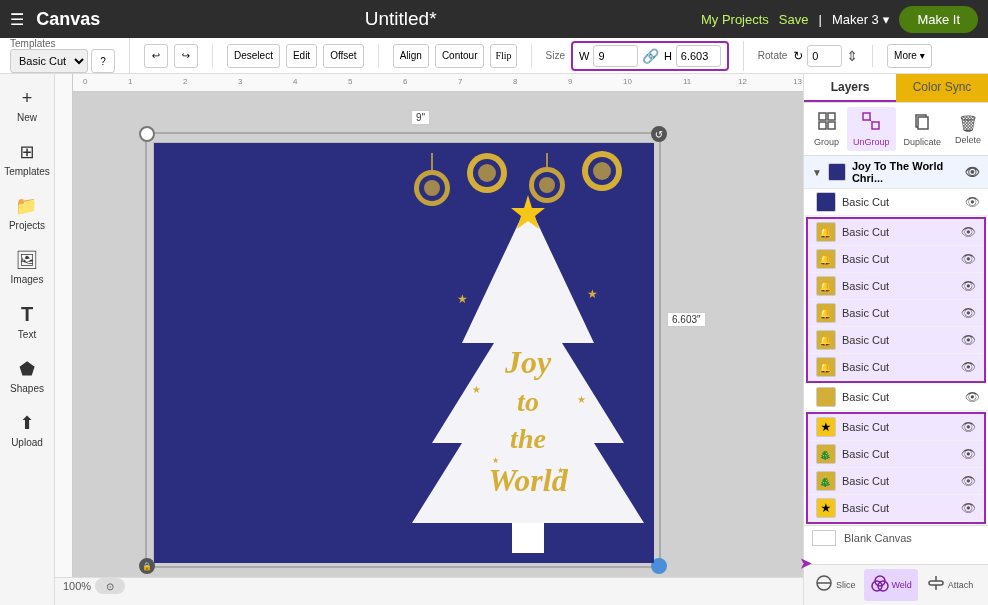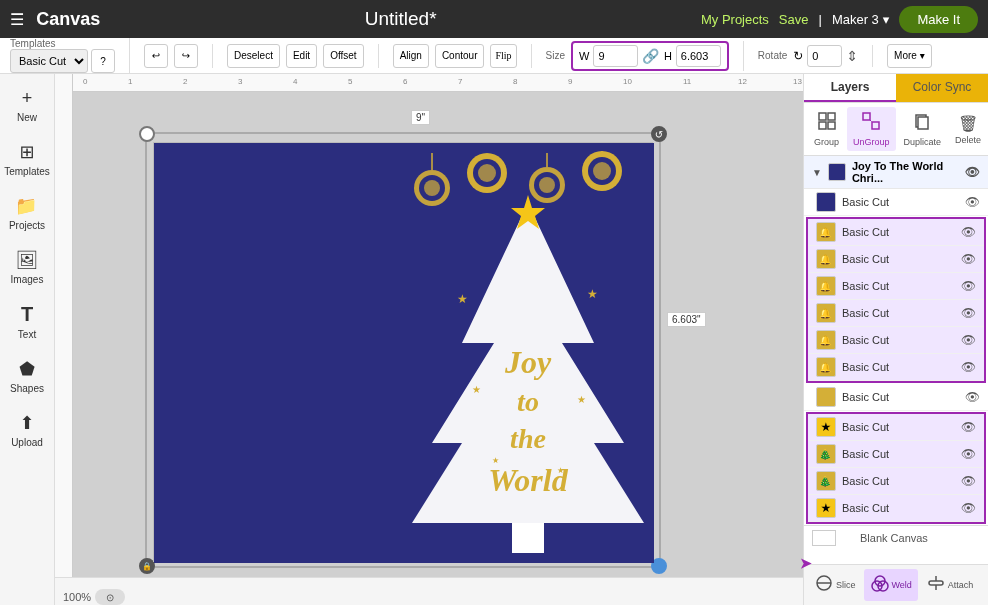--- a/index.html
+++ b/index.html
@@ -274,21 +274,21 @@
     
     .bottom-bar {
       position: absolute;
       bottom: 0;
       left: 0;
       right: 0;
       height: 28px;
       background: #f5f5f5;
       border-top: 1px solid #ddd;
       display: flex;
-      align-items: flex-end;
+      align-items: flex-start;
       padding: 0 8px;
       font-size: 11px;
       color: #555;
     }
     .zoom-display {
       display: flex;
       align-items: center;
       gap: 4px;
     }
     .zoom-circle {
@@ -392,21 +392,21 @@
     }
     .layer-item.selected { background: #f0e6ff; }
     .layer-name { flex: 1; font-size: 11px; color: #333; }
     .layer-eye { color: #555; font-size: 12px; cursor: pointer; }
 
     
     .blank-canvas-row {
       display: flex;
       align-items: center;
       padding: 4px 8px;
-      gap: 24px;
+      gap: 8px;
       border-top: 1px solid #ddd;
       background: white;
       font-size: 11px;
       color: #555;
     }
     .blank-canvas-thumb {
       width: 24px;
       height: 16px;
       background: white;
       border: 1px solid #ccc;

